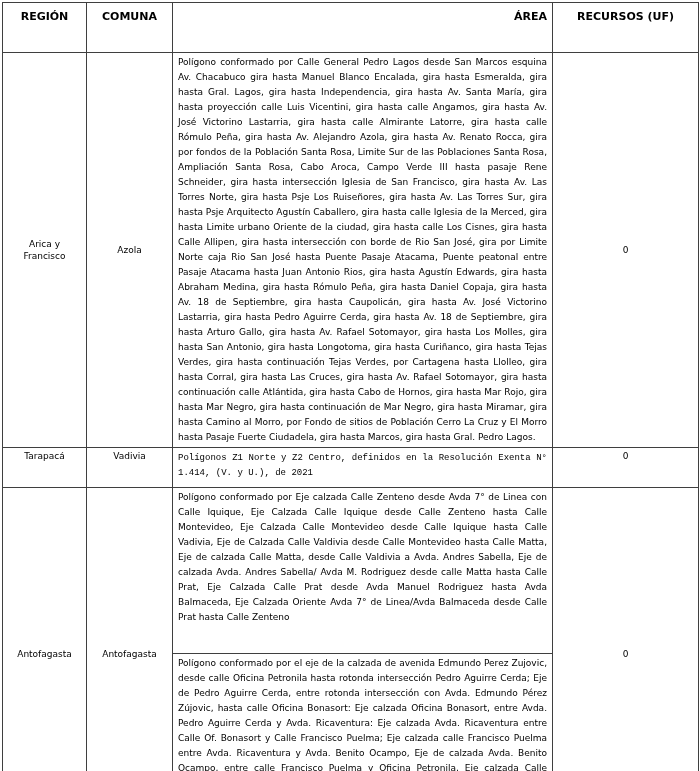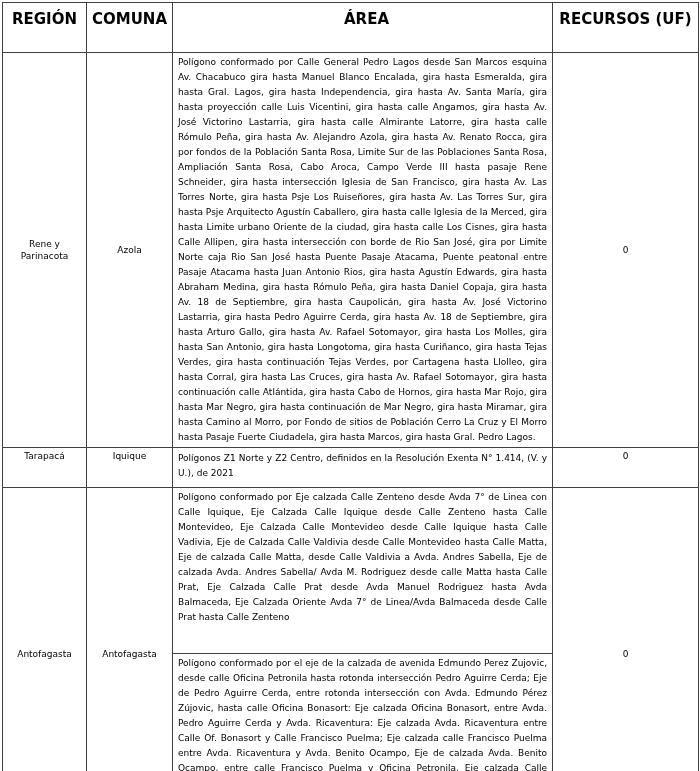--- a/index.html
+++ b/index.html
@@ -23,29 +23,29 @@
   .doc-table col.c-comuna   { width: 86px; }
   .doc-table col.c-area     { width: 380px; }
   .doc-table col.c-recursos { width: 146px; }
 
   .doc-table th, .doc-table td {
     border: 1px solid #3f3f3f;
     padding: 2px 5px;
     overflow: hidden;
   }
   .doc-table th {
-    font-size: 15px;
+    font-size: 11px;
     font-weight: bold;
     text-align: center;
     vertical-align: top;
     padding-top: 7px;
     height: 40px;
   }
   .doc-table th.th-area {
-    text-align: center;
+    text-align: right;
     padding-left: 13px;
   }
 
   .cell-center {
     text-align: center;
     vertical-align: middle;
     line-height: 12px;
     padding-left: 6px;
     padding-right: 6px;
   }
@@ -81,30 +81,30 @@
 
   <tbody>
       <tr class="header-row">
     <th>REGIÓN</th>
     <th>COMUNA</th>
     <th class="th-area">ÁREA</th>
     <th>RECURSOS (UF)</th>
   </tr>
 
   <tr class="row-arica">
-    <td class="cell-center">Rene y Parinacota</td>
+    <td class="cell-center">Arica y Francisco</td>
     <td class="cell-center">Azola</td>
     <td class="cell-area">Polígono conformado por Calle General Pedro Lagos desde San Marcos esquina Av. Chacabuco gira hasta Manuel Blanco Encalada, gira hasta Esmeralda, gira hasta Gral. Lagos, gira hasta Independencia, gira hasta Av. Santa María, gira hasta proyección calle Luis Vicentini, gira hasta calle Angamos, gira hasta Av. José Victorino Lastarria, gira hasta calle Almirante Latorre, gira hasta calle Rómulo Peña, gira hasta Av. Alejandro Azola, gira hasta Av. Renato Rocca, gira por fondos de la Población Santa Rosa, Limite Sur de las Poblaciones Santa Rosa, Ampliación Santa Rosa, Cabo Aroca, Campo Verde III hasta pasaje Rene Schneider, gira hasta intersección Iglesia de San Francisco, gira hasta Av. Las Torres Norte, gira hasta Psje Los Ruiseñores, gira hasta Av. Las Torres Sur, gira hasta Psje Arquitecto Agustín Caballero, gira hasta calle Iglesia de la Merced, gira hasta Limite urbano Oriente de la ciudad, gira hasta calle Los Cisnes, gira hasta Calle Allipen, gira hasta intersección con borde de Rio San José, gira por Limite Norte caja Rio San José hasta Puente Pasaje Atacama, Puente peatonal entre Pasaje Atacama hasta Juan Antonio Rios, gira hasta Agustín Edwards, gira hasta Abraham Medina, gira hasta Rómulo Peña, gira hasta Daniel Copaja, gira hasta Av. 18 de Septiembre, gira hasta Caupolicán, gira hasta Av. José Victorino Lastarria, gira hasta Pedro Aguirre Cerda, gira hasta Av. 18 de Septiembre, gira hasta Arturo Gallo, gira hasta Av. Rafael Sotomayor, gira hasta Los Molles, gira hasta San Antonio, gira hasta Longotoma, gira hasta Curiñanco, gira hasta Tejas Verdes, gira hasta continuación Tejas Verdes, por Cartagena hasta Llolleo, gira hasta Corral, gira hasta Las Cruces, gira hasta Av. Rafael Sotomayor, gira hasta continuación calle Atlántida, gira hasta Cabo de Hornos, gira hasta Mar Rojo, gira hasta Mar Negro, gira hasta continuación de Mar Negro, gira hasta Miramar, gira hasta Camino al Morro, por Fondo de sitios de Población Cerro La Cruz y El Morro hasta Pasaje Fuerte Ciudadela, gira hasta Marcos, gira hasta Gral. Pedro Lagos.</td>
     <td class="cell-center">0</td>
   </tr>
 
   <tr class="row-tarap">
     <td class="cell-center cell-top">Tarapacá</td>
-    <td class="cell-center cell-top">Iquique</td>
-    <td class="cell-area" style="padding-top:3px;">Polígonos Z1 Norte y Z2 Centro, definidos en la Resolución Exenta N° 1.414, (V. y U.), de 2021</td>
+    <td class="cell-center cell-top">Vadivia</td>
+    <td class="cell-area" style="padding-top:3px;font-family:Liberation Mono, monospace;">Polígonos Z1 Norte y Z2 Centro, definidos en la Resolución Exenta N° 1.414, (V. y U.), de 2021</td>
     <td class="cell-center cell-top">0</td>
   </tr>
 
   <tr class="row-anto-a">
     <td class="cell-center" rowspan="2">Antofagasta</td>
     <td class="cell-center" rowspan="2">Antofagasta</td>
     <td class="cell-area cell-area-pad-a">Polígono conformado por Eje calzada Calle Zenteno desde Avda 7° de Linea con Calle Iquique, Eje Calzada Calle Iquique desde Calle Zenteno hasta Calle Montevideo, Eje Calzada Calle Montevideo desde Calle Iquique hasta Calle Vadivia, Eje de Calzada Calle Valdivia desde Calle Montevideo hasta Calle Matta, Eje de calzada Calle Matta, desde Calle Valdivia a Avda. Andres Sabella, Eje de calzada Avda. Andres Sabella/ Avda M. Rodriguez desde calle Matta hasta Calle Prat, Eje Calzada Calle Prat desde Avda Manuel Rodriguez hasta Avda Balmaceda, Eje Calzada Oriente Avda 7° de Linea/Avda Balmaceda desde Calle Prat hasta Calle Zenteno</td>
     <td class="cell-center" rowspan="2">0</td>
   </tr>
 

